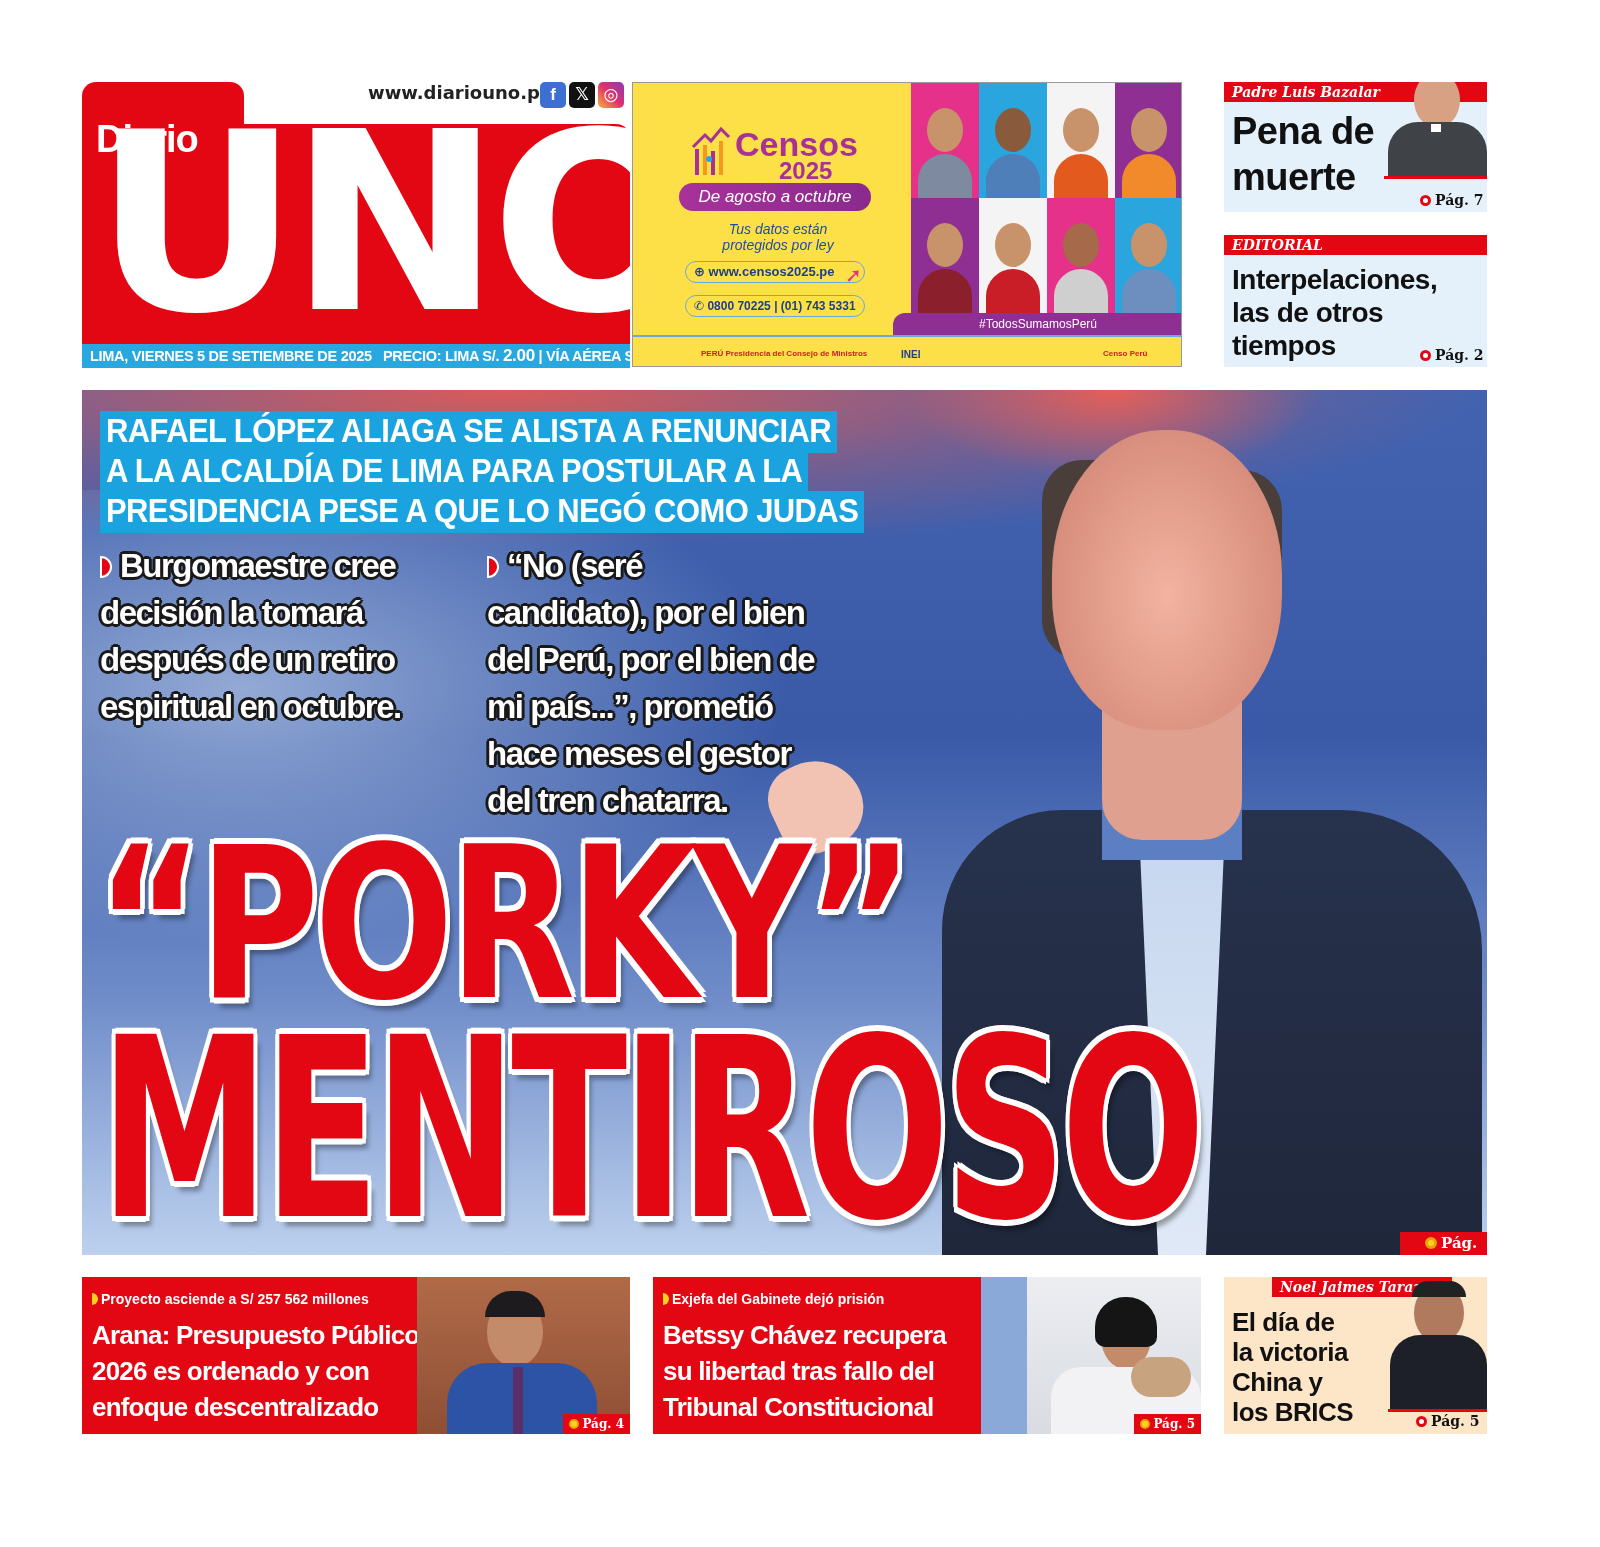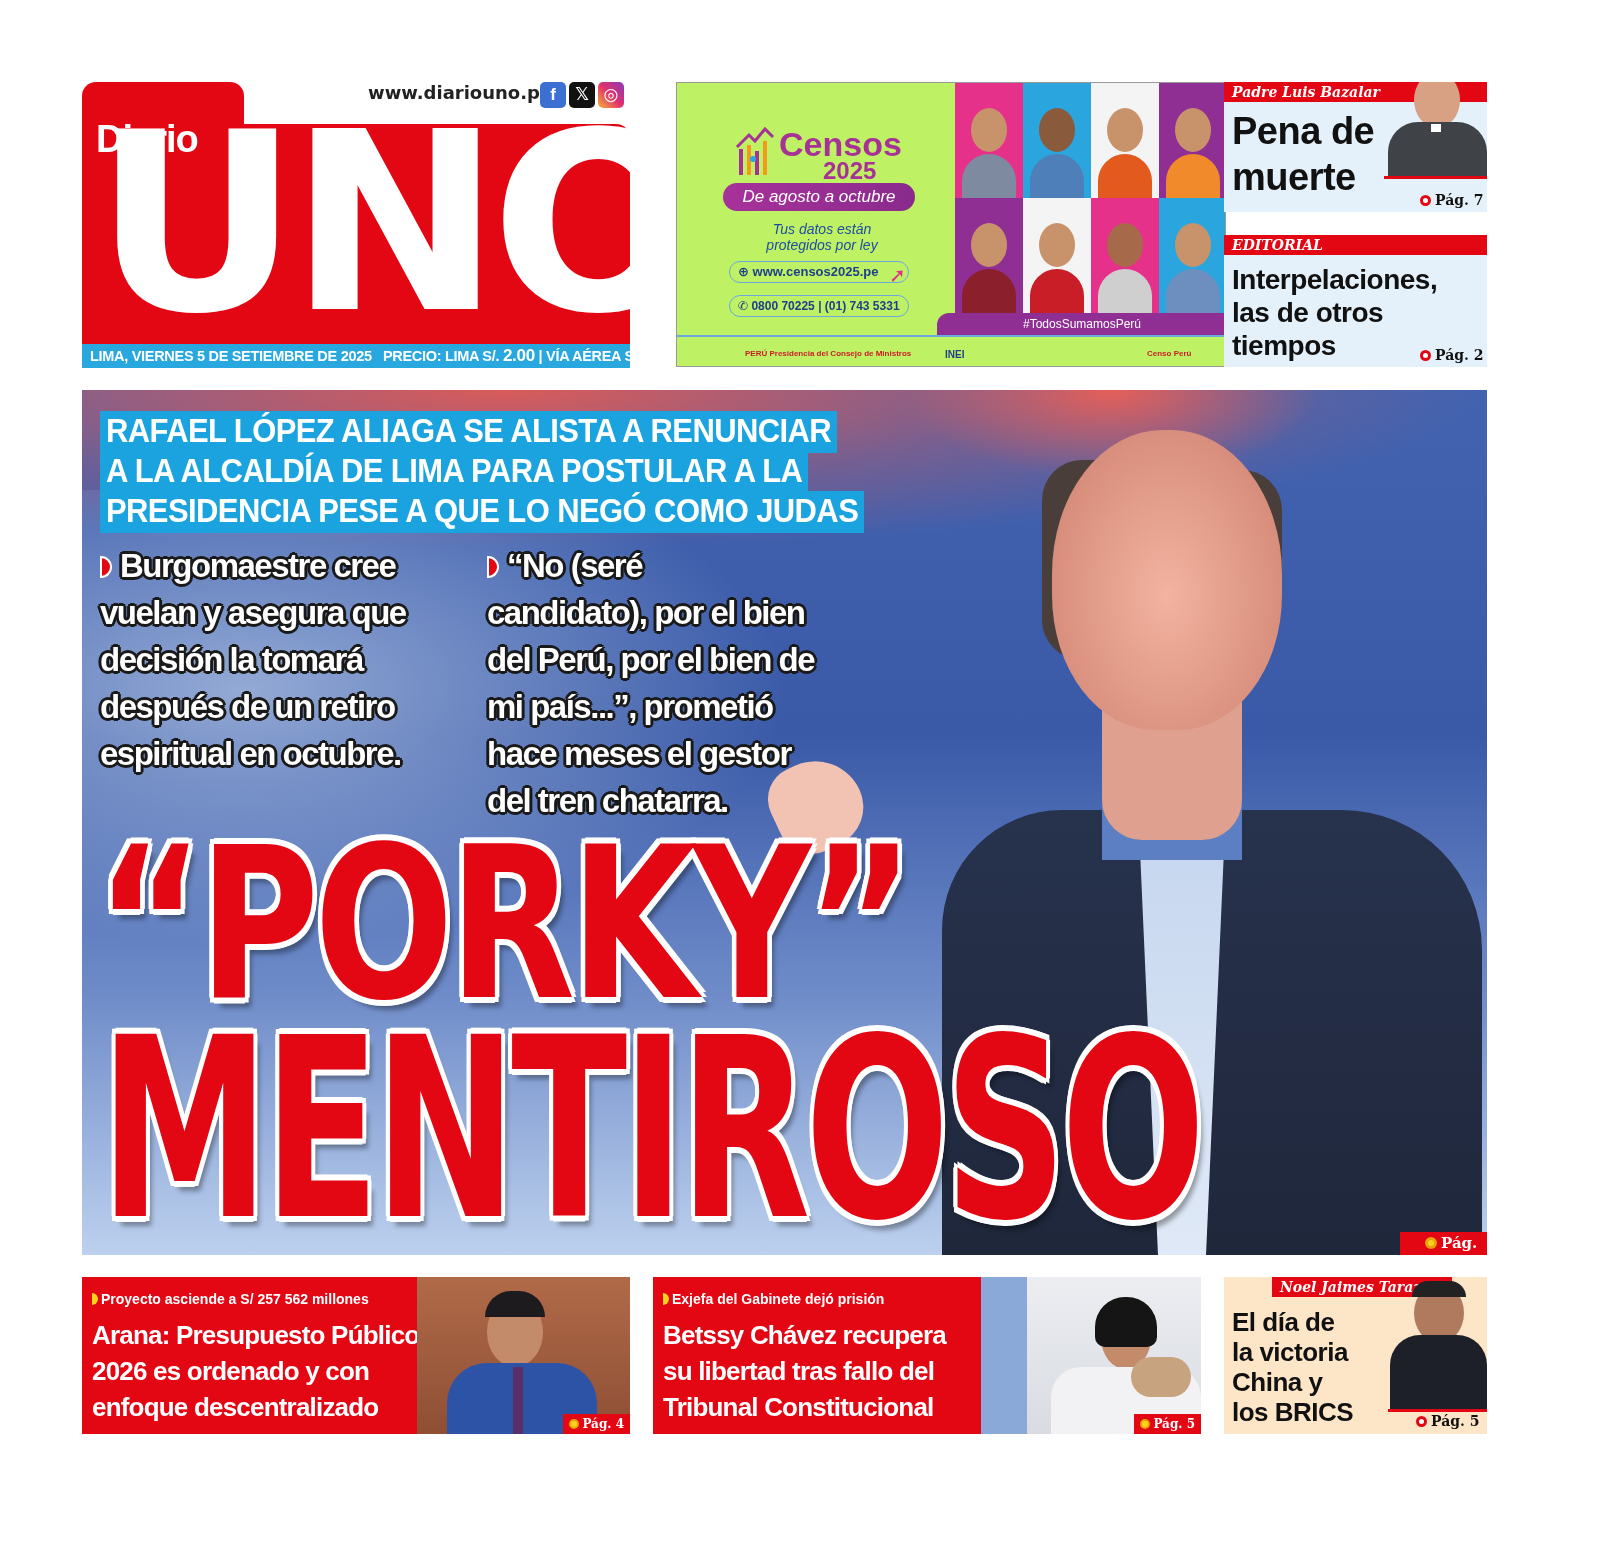--- a/index.html
+++ b/index.html
@@ -15,21 +15,21 @@
   .uno-text { left: 12px; top: 26px; width: 530px; color: #fff; font-weight: 900; font-size: 248px; line-height: 230px; letter-spacing: -10px; transform: scaleX(1.02); transform-origin: left; font-family: "DejaVu Sans", sans-serif; }
   .site-url { left: 286px; top: 0px; font-size: 18px; color: #222; font-weight: 700; font-family: "DejaVu Sans", sans-serif; }
   .social { top: 0; width: 26px; height: 26px; border-radius: 5px; color: #fff; font-weight: 900; font-size: 17px; text-align: center; line-height: 26px; }
   .fb { left: 458px; background: #3b6fd1; }
   .xx { left: 487px; background: #111; }
   .ig { left: 516px; background: linear-gradient(45deg,#f6b23a,#e1306c,#8a3ab9); }
   .dateline { left: 0; top: 262px; width: 548px; height: 24px; background: #29a8e0; color: #fff; font-size: 14.5px; font-weight: 700; line-height: 24px; padding-left: 8px; white-space: nowrap; letter-spacing: -0.3px; font-family: "Liberation Sans", sans-serif; }
   .dateline b { font-size: 17px; font-weight: 900; color: #fff; }
 
   
-  #ad { left: 676px; top: 82px; width: 550px; height: 285px; border: 1px solid #999; background: #bef264; overflow: hidden; }
+  #ad { left: 632px; top: 82px; width: 550px; height: 285px; border: 1px solid #999; background: #fde047; overflow: hidden; }
   .ad-logo { left: 58px; top: 38px; }
   .ad-bars { left: 0; top: 6px; width: 40px; height: 50px; }
   .ad-censos { left: 44px; top: 4px; color: #a73197; font-weight: 700; font-size: 34px; }
   .ad-year { left: 88px; top: 36px; color: #a73197; font-weight: 700; font-size: 24px; }
   .ad-pill { left: 46px; top: 100px; width: 192px; height: 28px; border-radius: 14px; background: linear-gradient(90deg,#a7329a,#8a2a8d); color: #fff; font-size: 17px; font-style: italic; text-align: center; line-height: 28px; }
   .ad-note { left: 40px; top: 138px; width: 210px; color: #1e4ea1; font-style: italic; font-size: 14px; text-align: center; line-height: 16px; }
   .ad-url { left: 52px; top: 178px; width: 180px; height: 22px; border: 1px solid #6aa9df; border-radius: 11px; color: #1e3f8a; font-weight: 700; font-size: 13px; line-height: 20px; padding-left: 8px; }
   .ad-phone { left: 52px; top: 212px; width: 180px; height: 22px; border: 1px solid #6aa9df; border-radius: 11px; color: #1e3f8a; font-weight: 700; font-size: 12px; line-height: 20px; padding-left: 8px; white-space: nowrap; }
   .ad-grid { left: 278px; top: 0; width: 272px; height: 230px; display: grid; grid-template-columns: repeat(4, 1fr); grid-template-rows: repeat(2, 1fr); }
   .ad-cell { position: relative; overflow: hidden; }
@@ -219,21 +219,20 @@
   <div class="abs hand"></div>
 
   <div class="abs kicker">
     <span class="kicker-line">RAFAEL LÓPEZ ALIAGA SE ALISTA A RENUNCIAR</span>
     <span class="kicker-line">A LA ALCALDÍA DE LIMA PARA POSTULAR A LA</span>
     <span class="kicker-line">PRESIDENCIA PESE A QUE LO NEGÓ COMO JUDAS</span>
   </div>
 
   <div class="abs bullet-col" style="left:18px;">
     <div><span class="bullet-marker"></span><span>Burgomaestre cree</span></div>
-    <div>vuelan y asegura que</div>
     <div>decisión la tomará</div>
     <div>después de un retiro</div>
     <div>espiritual en octubre.</div>
   </div>
   <div class="abs bullet-col" style="left:405px;width:400px;">
     <div><span class="bullet-marker"></span><span>“No (seré</span></div>
     <div>candidato), por el bien</div>
     <div>del Perú, por el bien de</div>
     <div>mi país...”, prometió</div>
     <div>hace meses el gestor</div>

